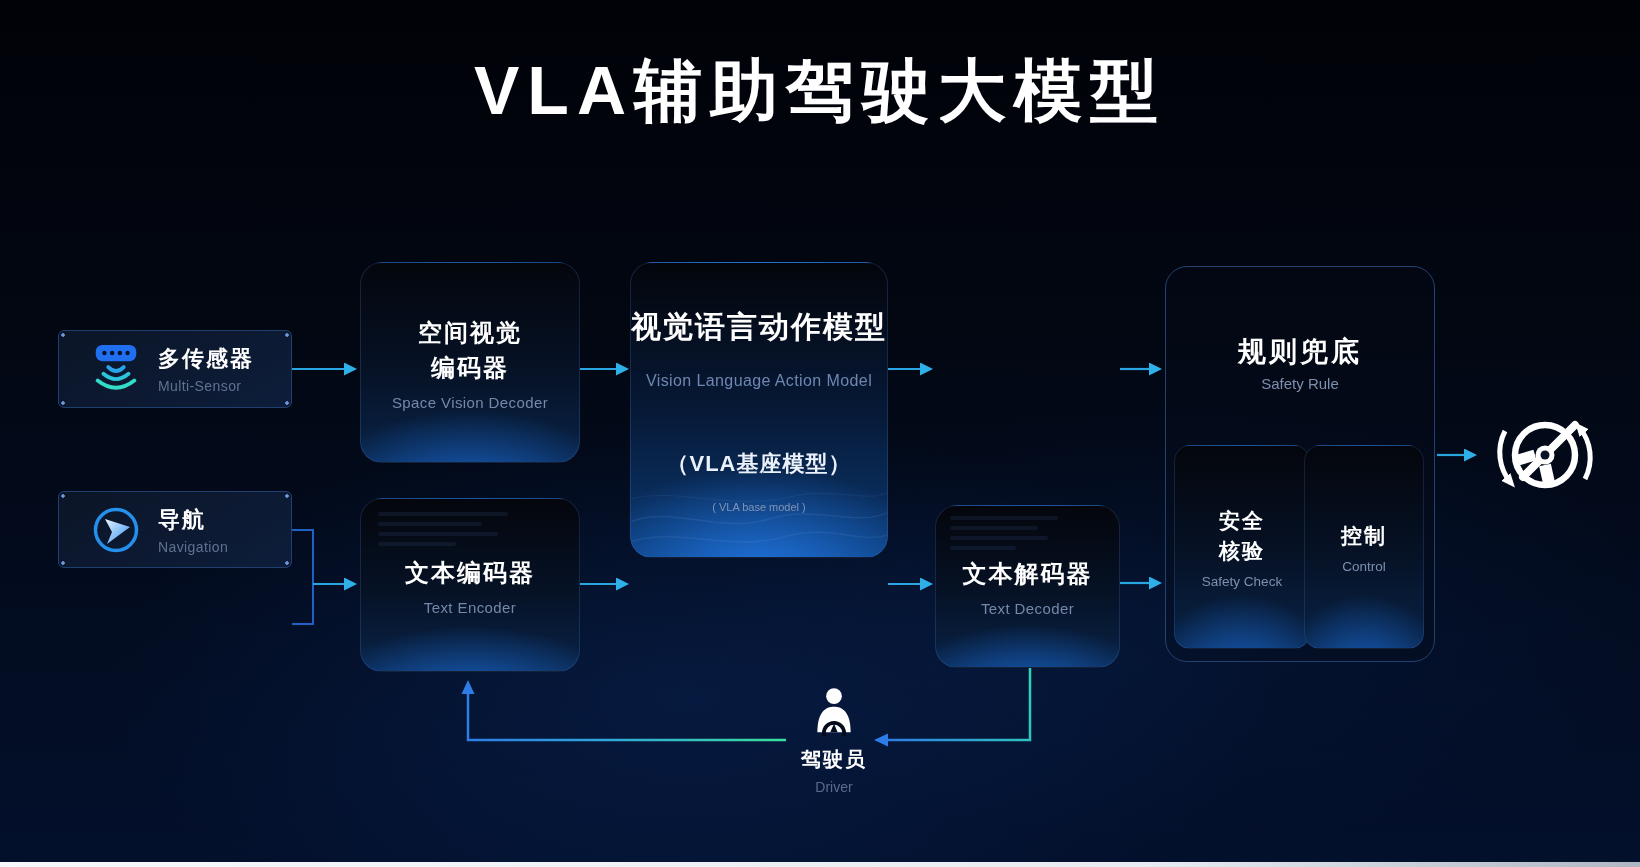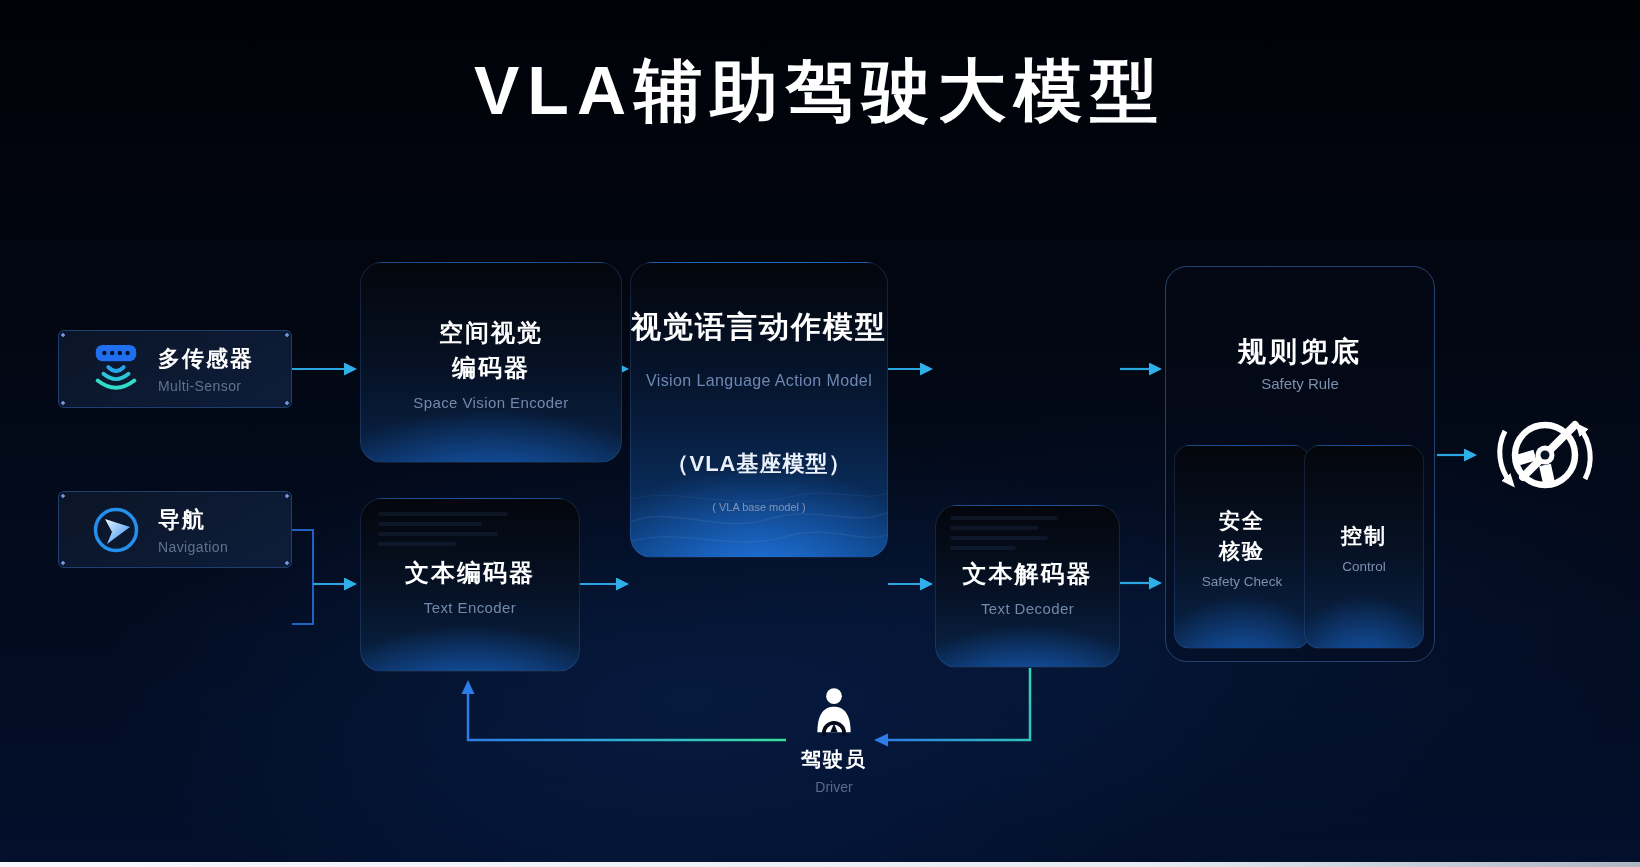--- a/index.html
+++ b/index.html
@@ -146,24 +146,24 @@
       <circle cx="0" cy="0" r="20.5" fill="none" stroke="#2490ec" stroke-width="3.5"></circle>
       <polygon points="14,-3 -11,-11 -4,2 -9,14" fill="url(#navG)"></polygon>
     </svg>
     <div>
       <div class="input-zh">导航</div>
       <div class="input-en">Navigation</div>
     </div>
   </div>
 
 
-  <div class="flow-box bg-enc" style="left:360px;top:262px;width:262px;height:201px;">
+  <div class="flow-box bg-enc" style="left:360px;top:262px;width:220px;height:201px;">
     <div class="box-zh">空间视觉</div>
     <div class="box-zh">编码器</div>
-    <div class="box-en">Space Vision Encoder</div>
+    <div class="box-en">Space Vision Decoder</div>
   </div>
 
   <div class="flow-box bg-enc" style="left:360px;top:498px;width:220px;height:174px;">
     <div class="code-lines">
       <div style="width:130px;"></div>
         <div style="width:104px;"></div>
       <div style="width:120px;"></div>
         <div style="width:78px;"></div>
     </div>
     <div class="box-zh">文本编码器</div>

